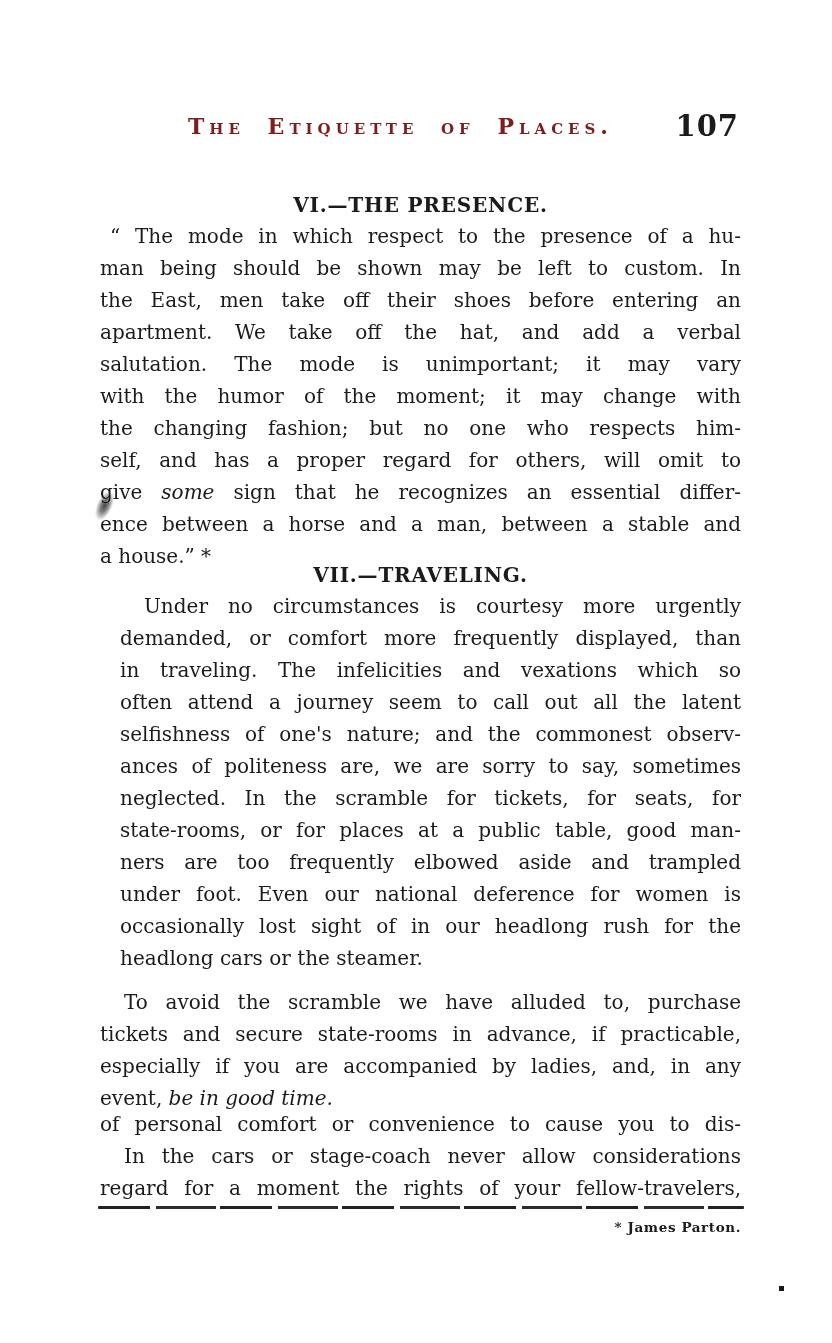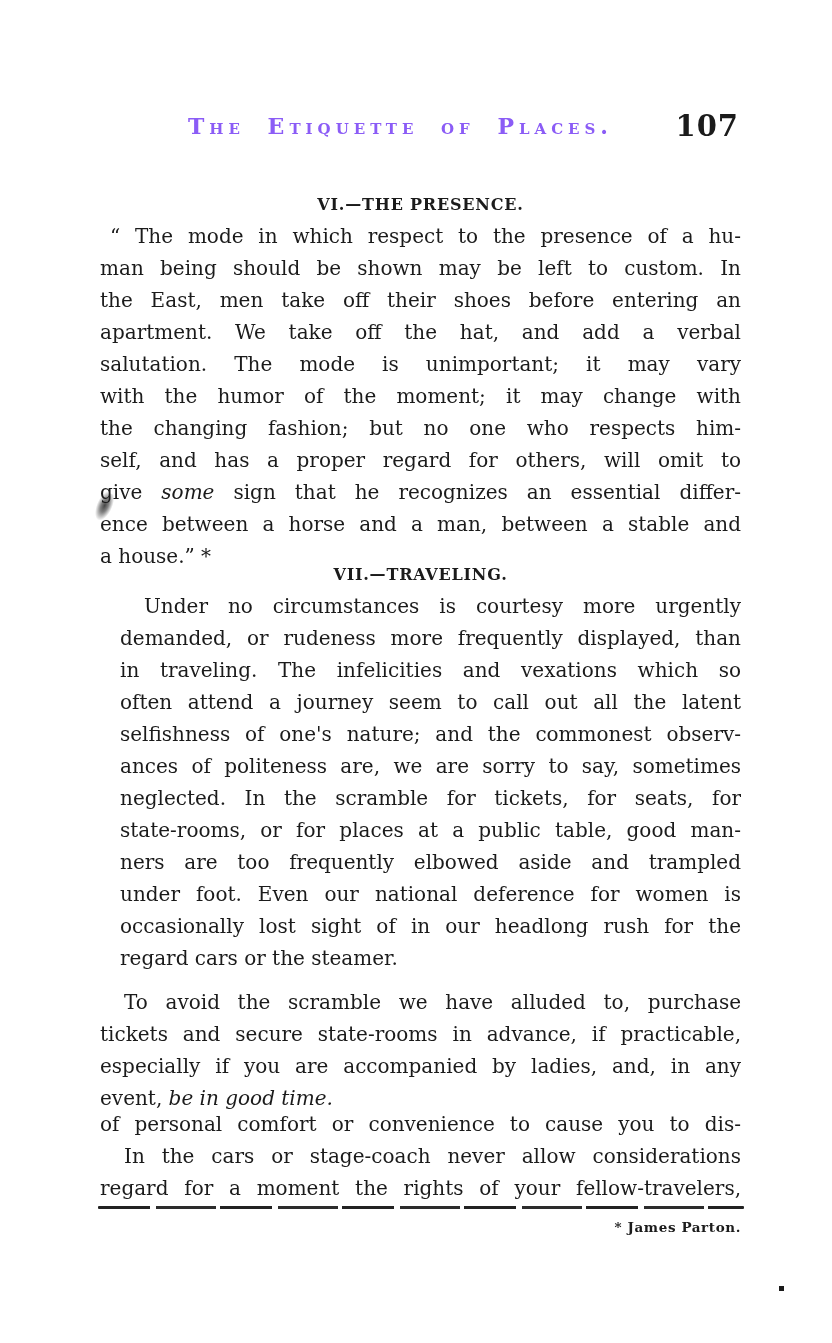--- a/index.html
+++ b/index.html
@@ -31,35 +31,35 @@
   }
   .title {
     display: block;
     text-align: center;
     margin-right: 40px;
     font-variant: small-caps;
     font-size: 22px;
     font-weight: 600;
     letter-spacing: 5px;
     word-spacing: 10px;
-    color: #8b5cf6;
+    color: #7f1d1d;
   }
   .pagenum {
     position: absolute;
     right: 2px;
     top: 0;
     font-size: 29px;
     font-weight: 700;
     letter-spacing: 1px;
   }
   
   .sec-head {
     text-align: center;
     font-weight: 700;
-    font-size: 16px;
+    font-size: 20px;
     letter-spacing: 0.8px;
     line-height: 22px;
   }
   .sec-head.vi  { margin-top: 54px; }
   .sec-head.vii { margin-top: -8px; }
   
   .para { font-size: 20px; }
   .para.p1 { margin-top: 4px; }
   .para.p2 { margin-top: 4px; margin-left: 20px; }
   .para.p3 { margin-top: 12px; }
@@ -141,31 +141,31 @@
         <div class="tline">self, and has a proper regard for others, will omit to</div>
         <div class="tline"><span>give </span><em>some</em><span> sign that he recognizes an essential differ-</span></div>
         <div class="tline">ence between a horse and a man, between a stable and</div>
         <div class="tline last">a house.” *</div>
       </div>
 
     <div class="sec-head vii">VII.—TRAVELING.</div>
 
     <div class="para p2">
         <div class="tline first">Under no circumstances is courtesy more urgently</div>
-        <div class="tline">demanded, or rudeness more frequently displayed, than</div>
+        <div class="tline">demanded, or comfort more frequently displayed, than</div>
         <div class="tline">in traveling. The infelicities and vexations which so</div>
         <div class="tline">often attend a journey seem to call out all the latent</div>
         <div class="tline">selfishness of one's nature; and the commonest observ-</div>
         <div class="tline">ances of politeness are, we are sorry to say, sometimes</div>
         <div class="tline">neglected. In the scramble for tickets, for seats, for</div>
         <div class="tline">state-rooms, or for places at a public table, good man-</div>
         <div class="tline">ners are too frequently elbowed aside and trampled</div>
         <div class="tline">under foot. Even our national deference for women is</div>
         <div class="tline">occasionally lost sight of in our headlong rush for the</div>
-        <div class="tline last">regard cars or the steamer.</div>
+        <div class="tline last">headlong cars or the steamer.</div>
       </div>
 
     <div class="para p3">
         <div class="tline first">To avoid the scramble we have alluded to, purchase</div>
         <div class="tline">tickets and secure state-rooms in advance, if practicable,</div>
         <div class="tline">especially if you are accompanied by ladies, and, in any</div>
         <div class="tline last"><span>event, </span><em>be in good time.</em></div>
       </div>
 
     <div class="para p4">

